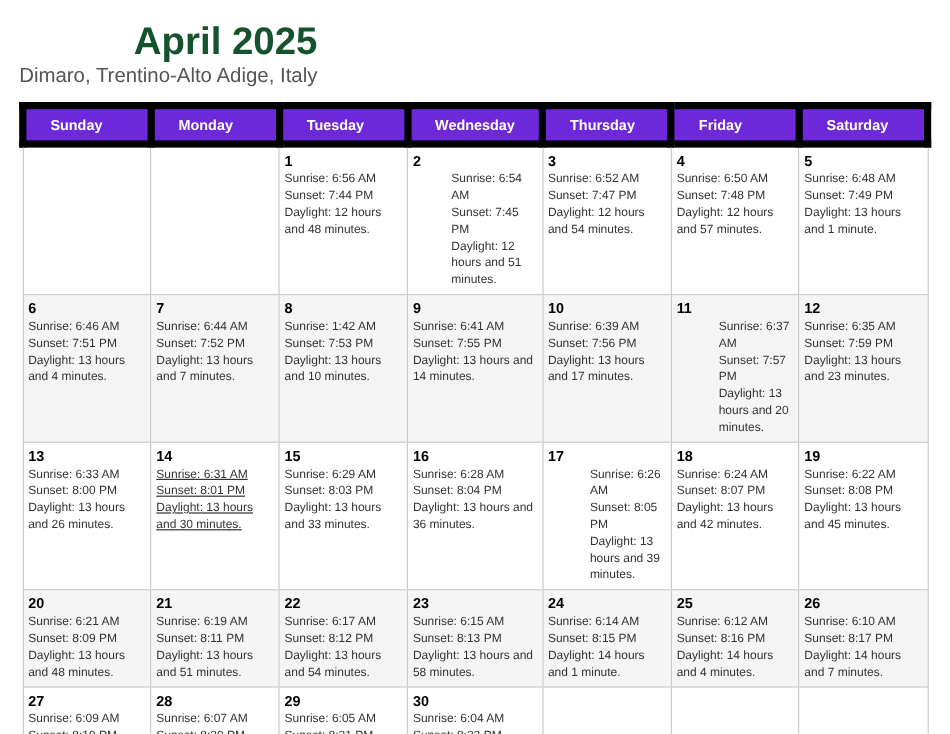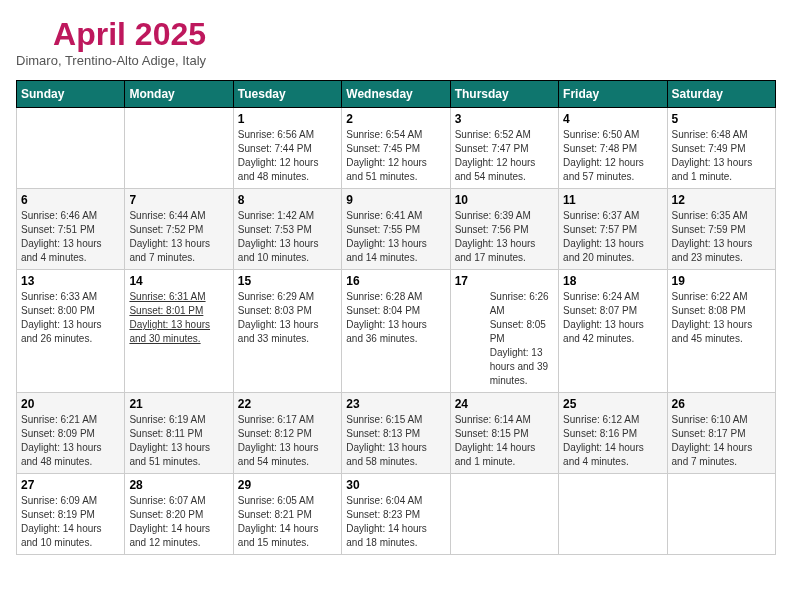--- a/index.html
+++ b/index.html
@@ -33,39 +33,39 @@
     .logo-icon {
       width: 28px;
       height: 28px;
     }
     .title-block {
       text-align: right;
     }
     .month-title {
       font-size: 32px;
       font-weight: bold;
-      color: #be185d;
+      color: #14532d;
     }
     .subtitle {
-      font-size: 13px;
+      font-size: 17px;
       color: #555;
     }
     table {
       width: 100%;
       border-collapse: collapse;
       font-size: 11px;
     }
     thead tr th {
-      background-color: #0f766e;
+      background-color: #6d28d9;
       color: #fff;
-      padding: 6px 4px;
+      padding: 6px 20px;
       text-align: left;
       font-size: 12px;
       font-weight: bold;
-      border: 1px solid #000000;
+      border: 6px solid #000000;
     }
     tbody tr td {
       border: 1px solid #ccc;
       vertical-align: top;
       padding: 4px;
       width: calc(100% / 7);
       height: 80px;
     }
     .day-num {
       font-weight: bold;
@@ -114,21 +114,21 @@
         <td class="empty"></td>
         <td class="empty"></td>
         <td>
           <div class="day-num">1</div>
           <div class="day-detail" style="white-space: pre-line;">Sunrise: 6:56 AM
 Sunset: 7:44 PM
 Daylight: 12 hours and 48 minutes.</div>
         </td>
         <td>
           <div class="day-num">2</div>
-          <div class="day-detail" style="white-space: pre-line;">Sunrise: 6:54 AM
+          <div class="day-detail" style="white-space: pre-line; margin-left: 32px;">Sunrise: 6:54 AM
 Sunset: 7:45 PM
 Daylight: 12 hours and 51 minutes.</div>
         </td>
         <td>
           <div class="day-num">3</div>
           <div class="day-detail" style="white-space: pre-line;">Sunrise: 6:52 AM
 Sunset: 7:47 PM
 Daylight: 12 hours and 54 minutes.</div>
         </td>
         <td>
@@ -170,21 +170,21 @@
 Daylight: 13 hours and 14 minutes.</div>
         </td>
         <td>
           <div class="day-num">10</div>
           <div class="day-detail" style="white-space: pre-line;">Sunrise: 6:39 AM
 Sunset: 7:56 PM
 Daylight: 13 hours and 17 minutes.</div>
         </td>
         <td>
           <div class="day-num">11</div>
-          <div class="day-detail" style="white-space: pre-line;">Sunrise: 6:37 AM
+          <div class="day-detail" style="white-space: pre-line; margin-left: 35px;">Sunrise: 6:37 AM
 Sunset: 7:57 PM
 Daylight: 13 hours and 20 minutes.</div>
         </td>
         <td>
           <div class="day-num">12</div>
           <div class="day-detail" style="white-space: pre-line;">Sunrise: 6:35 AM
 Sunset: 7:59 PM
 Daylight: 13 hours and 23 minutes.</div>
         </td>
       </tr>

